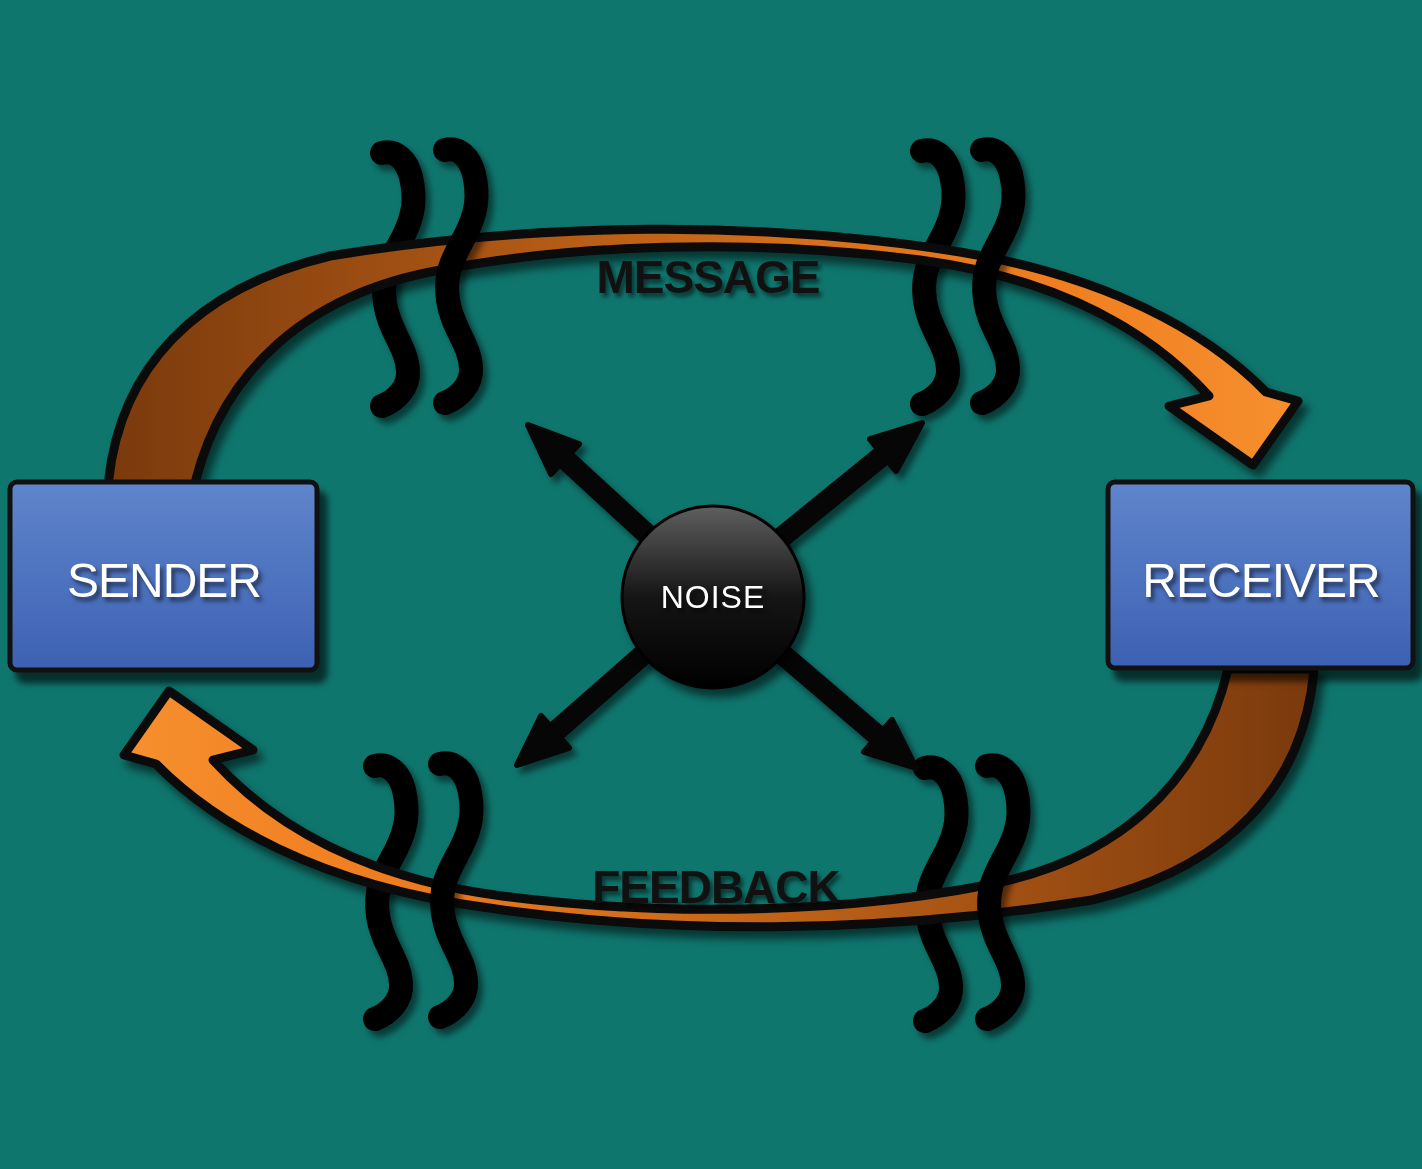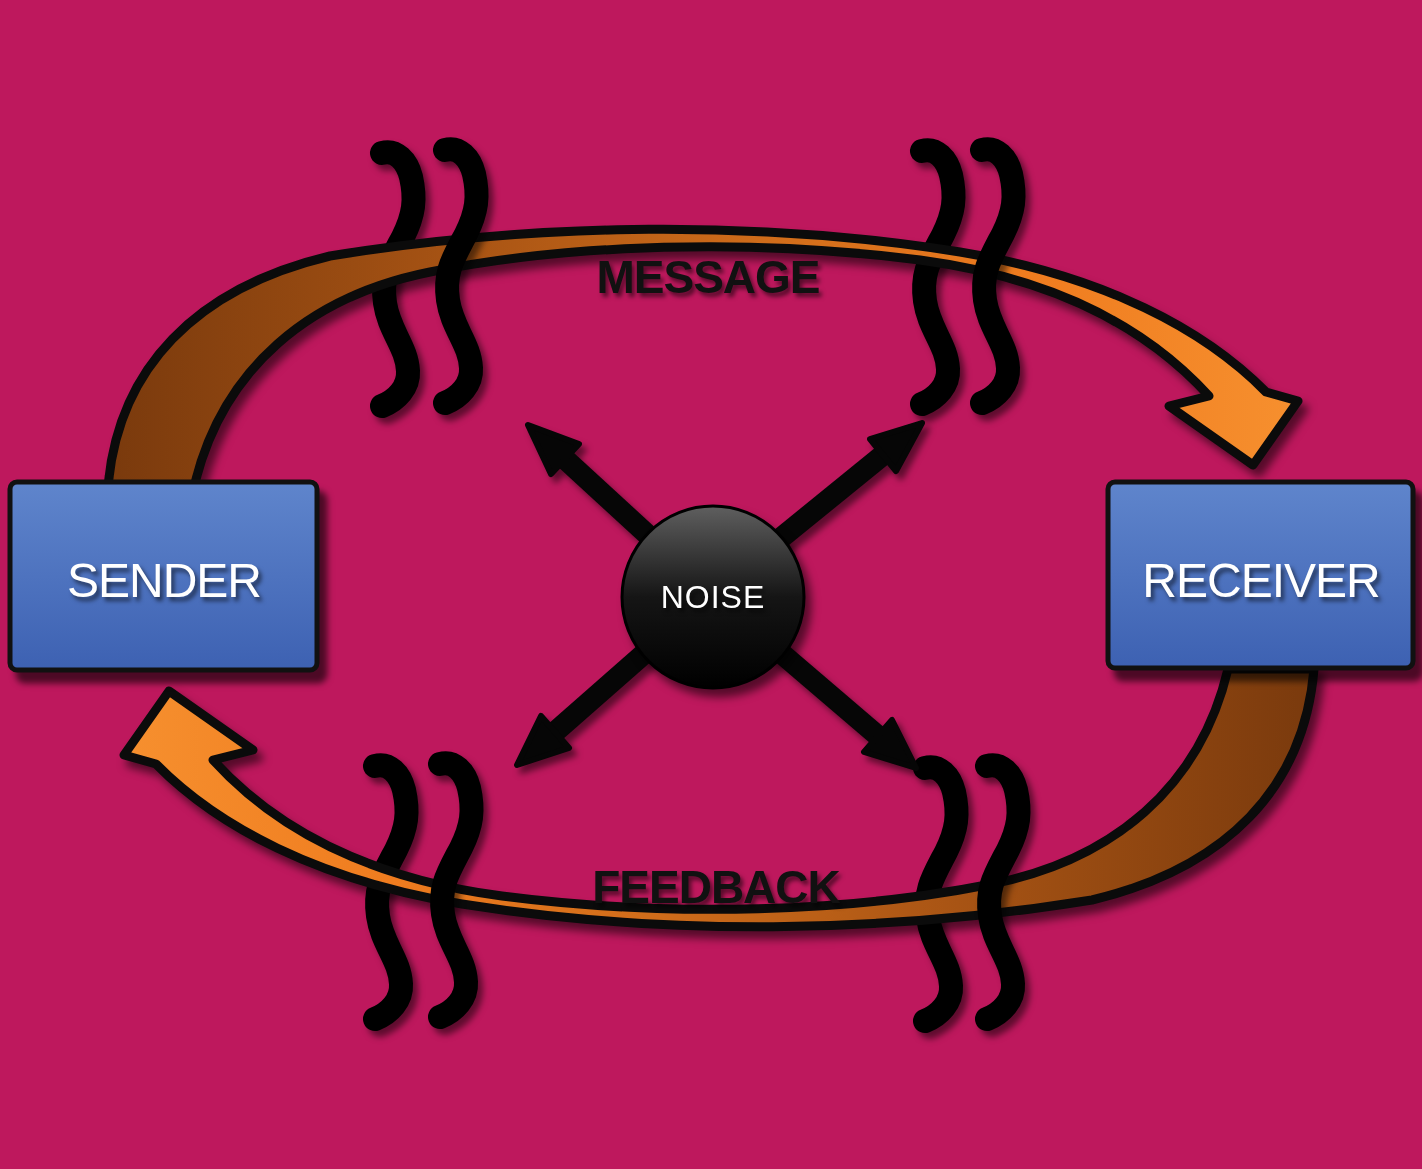--- a/index.html
+++ b/index.html
@@ -5,21 +5,21 @@
   html,body{
     margin:0;
     padding:0;
     background:#48704e;
     font-family:"Liberation Sans", sans-serif;
   }
   .stage{
     position:relative;
     width:1422px;
     height:1169px;
-    background:#be185d;
+    background:#0f766e;
     overflow:hidden;
   }
   svg{display:block}
   .shadow-strong{ filter: drop-shadow(8px 11px 3px rgba(0,0,0,0.6)); }
   .shadow-mid{    filter: drop-shadow(6px 8px 4px rgba(0,0,0,0.55)); }
   .shadow-soft{   filter: drop-shadow(5px 6px 3px rgba(0,0,0,0.5)); }
   .shadow-text{   filter: drop-shadow(3px 4px 2px rgba(0,0,0,0.55)); }
   .flow-label{
     font-family:"Liberation Sans", sans-serif;
     font-weight:700;

